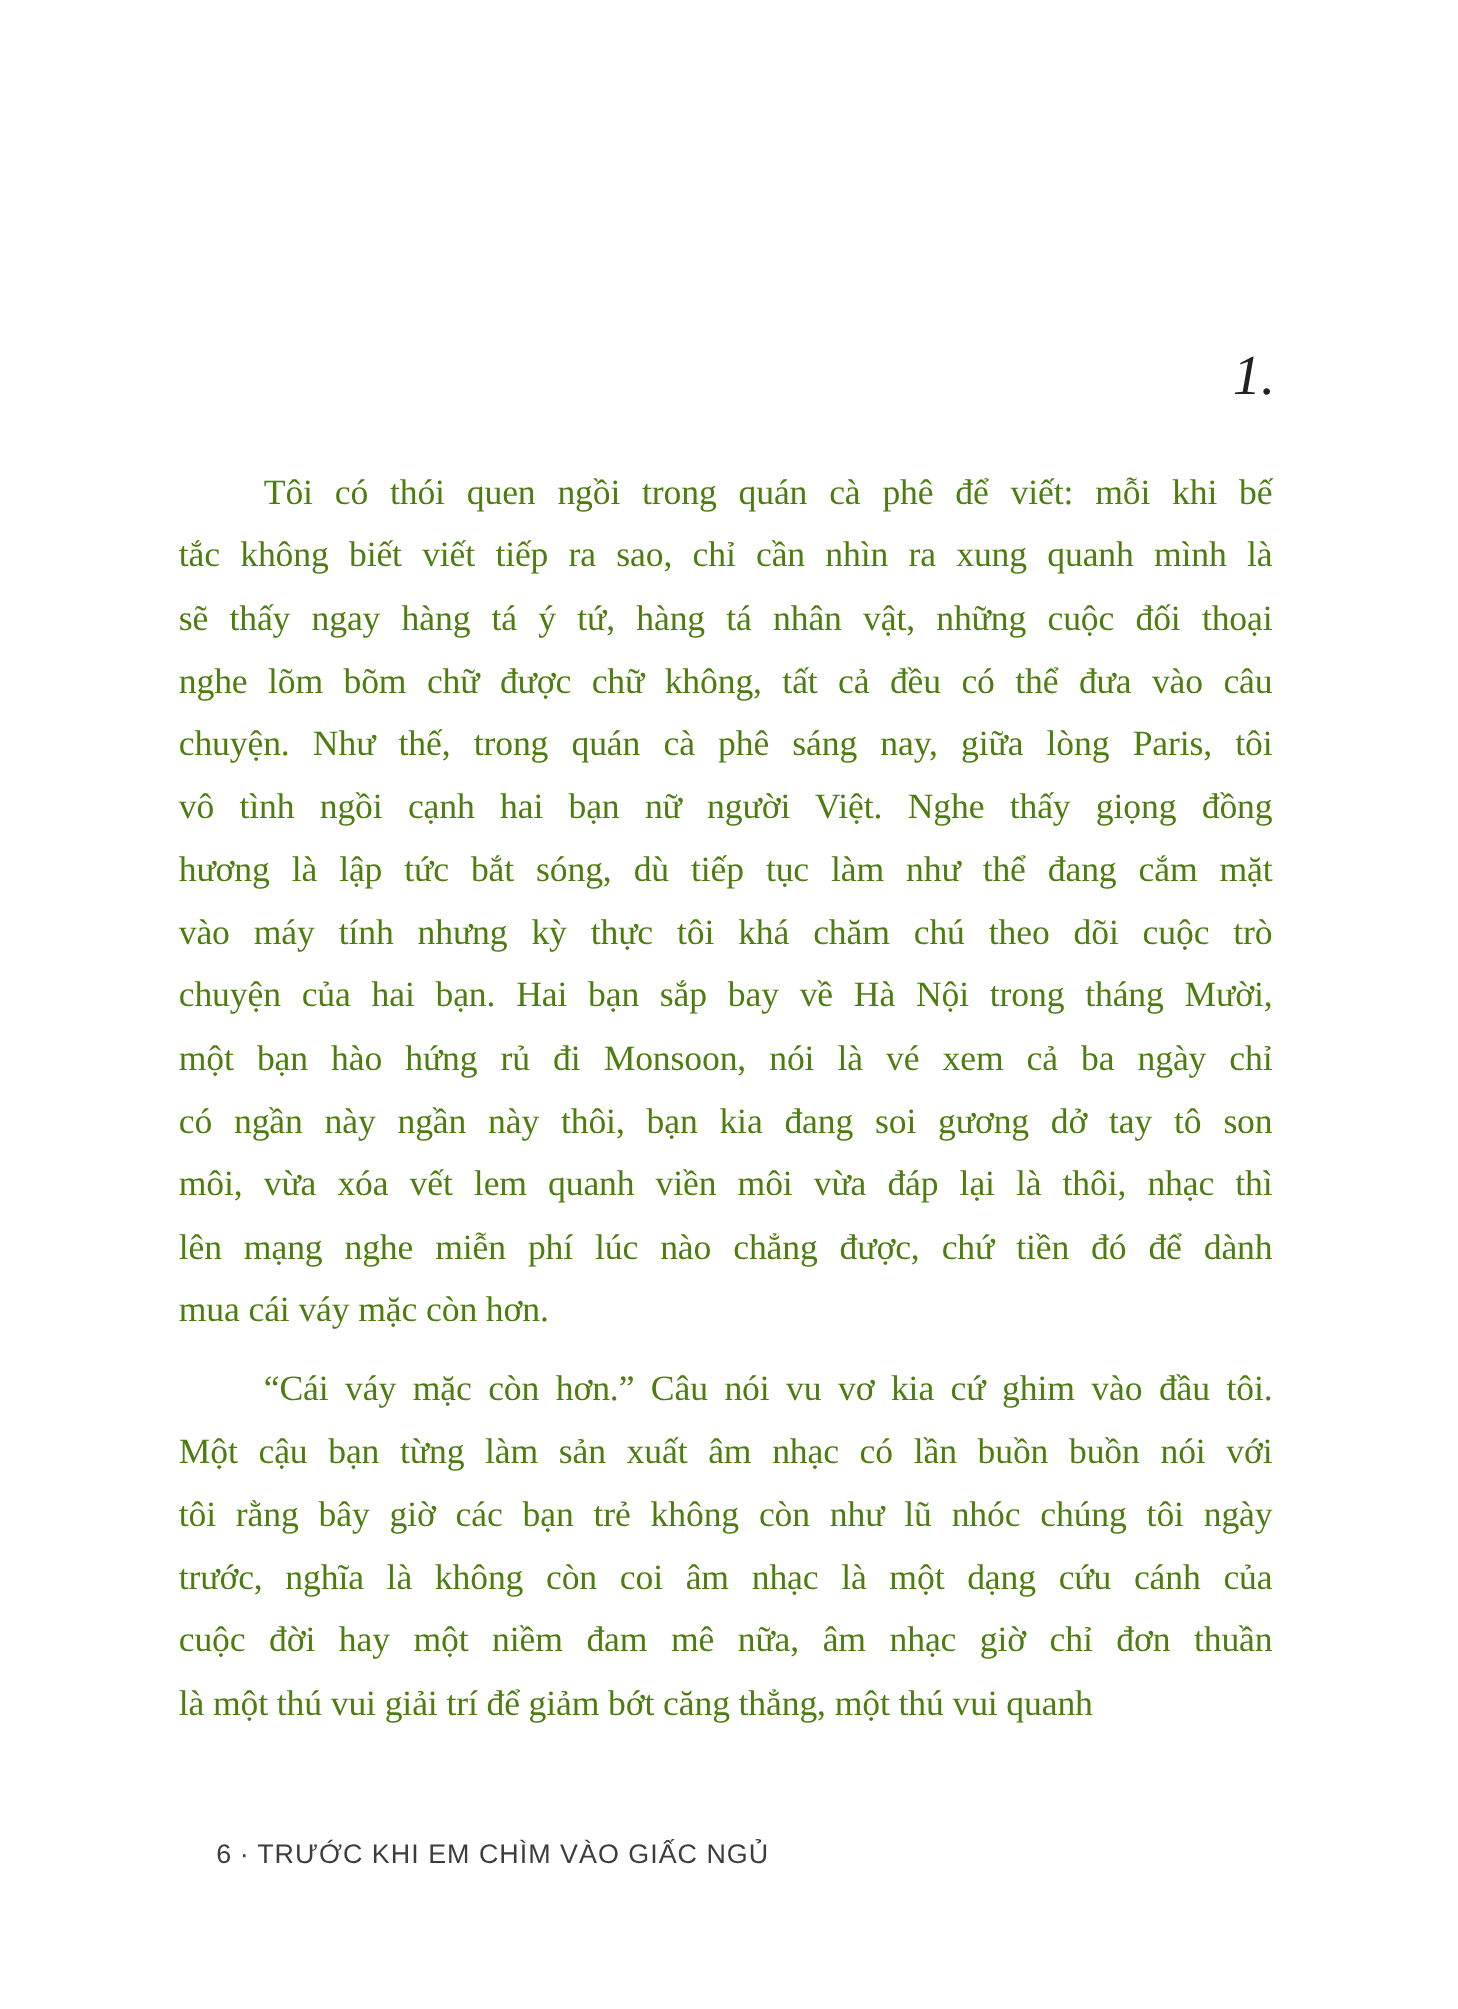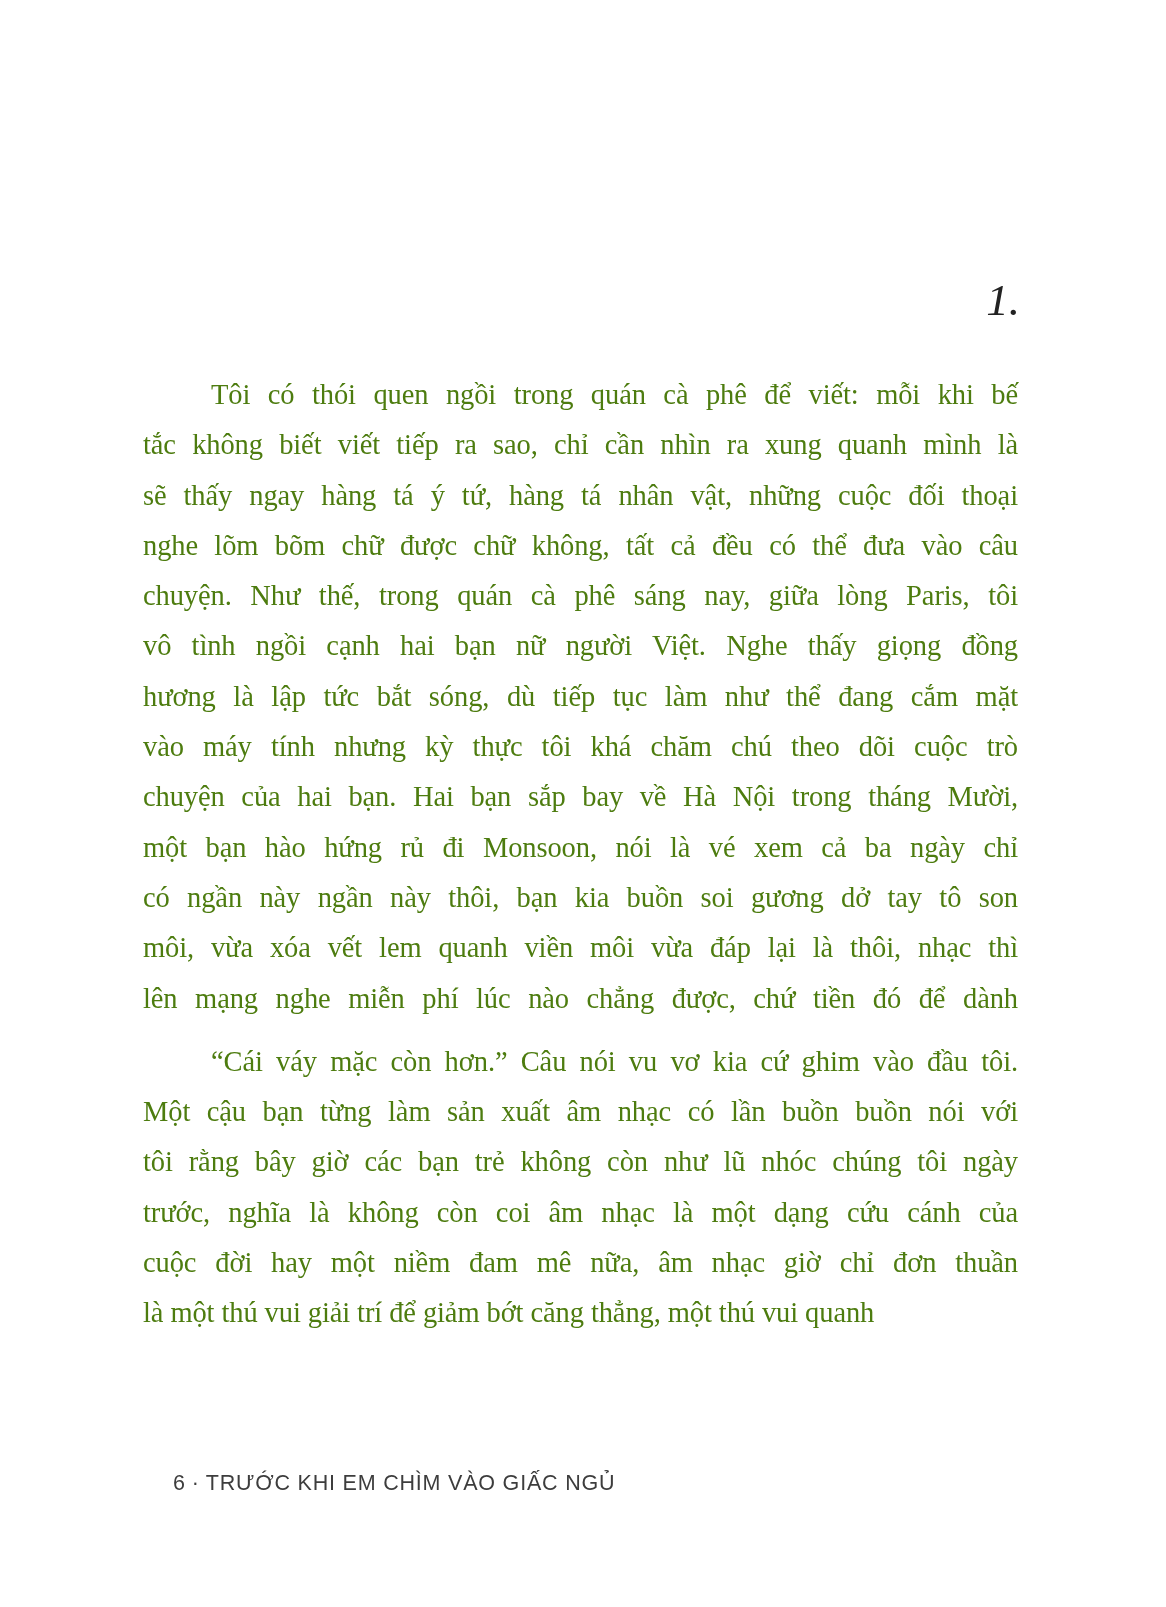--- a/index.html
+++ b/index.html
@@ -75,23 +75,24 @@
         <div class="line first">Tôi có thói quen ngồi trong quán cà phê để viết: mỗi khi bế</div>
         <div class="line">tắc không biết viết tiếp ra sao, chỉ cần nhìn ra xung quanh mình là</div>
         <div class="line">sẽ thấy ngay hàng tá ý tứ, hàng tá nhân vật, những cuộc đối thoại</div>
         <div class="line">nghe lõm bõm chữ được chữ không, tất cả đều có thể đưa vào câu</div>
         <div class="line">chuyện. Như thế, trong quán cà phê sáng nay, giữa lòng Paris, tôi</div>
         <div class="line">vô tình ngồi cạnh hai bạn nữ người Việt. Nghe thấy giọng đồng</div>
         <div class="line">hương là lập tức bắt sóng, dù tiếp tục làm như thể đang cắm mặt</div>
         <div class="line">vào máy tính nhưng kỳ thực tôi khá chăm chú theo dõi cuộc trò</div>
         <div class="line">chuyện của hai bạn. Hai bạn sắp bay về Hà Nội trong tháng Mười,</div>
         <div class="line">một bạn hào hứng rủ đi Monsoon, nói là vé xem cả ba ngày chỉ</div>
-        <div class="line">có ngần này ngần này thôi, bạn kia buồn soi gương dở tay tô son</div>
+        <div class="line">có ngần này ngần này thôi, bạn kia đang soi gương dở tay tô son</div>
         <div class="line">môi, vừa xóa vết lem quanh viền môi vừa đáp lại là thôi, nhạc thì</div>
         <div class="line">lên mạng nghe miễn phí lúc nào chẳng được, chứ tiền đó để dành</div>
+        <div class="line last">mua cái váy mặc còn hơn.</div>
       </div>
     <div class="paragraph">
         <div class="line first">“Cái váy mặc còn hơn.” Câu nói vu vơ kia cứ ghim vào đầu tôi.</div>
         <div class="line">Một cậu bạn từng làm sản xuất âm nhạc có lần buồn buồn nói với</div>
         <div class="line">tôi rằng bây giờ các bạn trẻ không còn như lũ nhóc chúng tôi ngày</div>
         <div class="line">trước, nghĩa là không còn coi âm nhạc là một dạng cứu cánh của</div>
         <div class="line">cuộc đời hay một niềm đam mê nữa, âm nhạc giờ chỉ đơn thuần</div>
         <div class="line last">là một thú vui giải trí để giảm bớt căng thẳng, một thú vui quanh</div>
       </div>
   </div>

